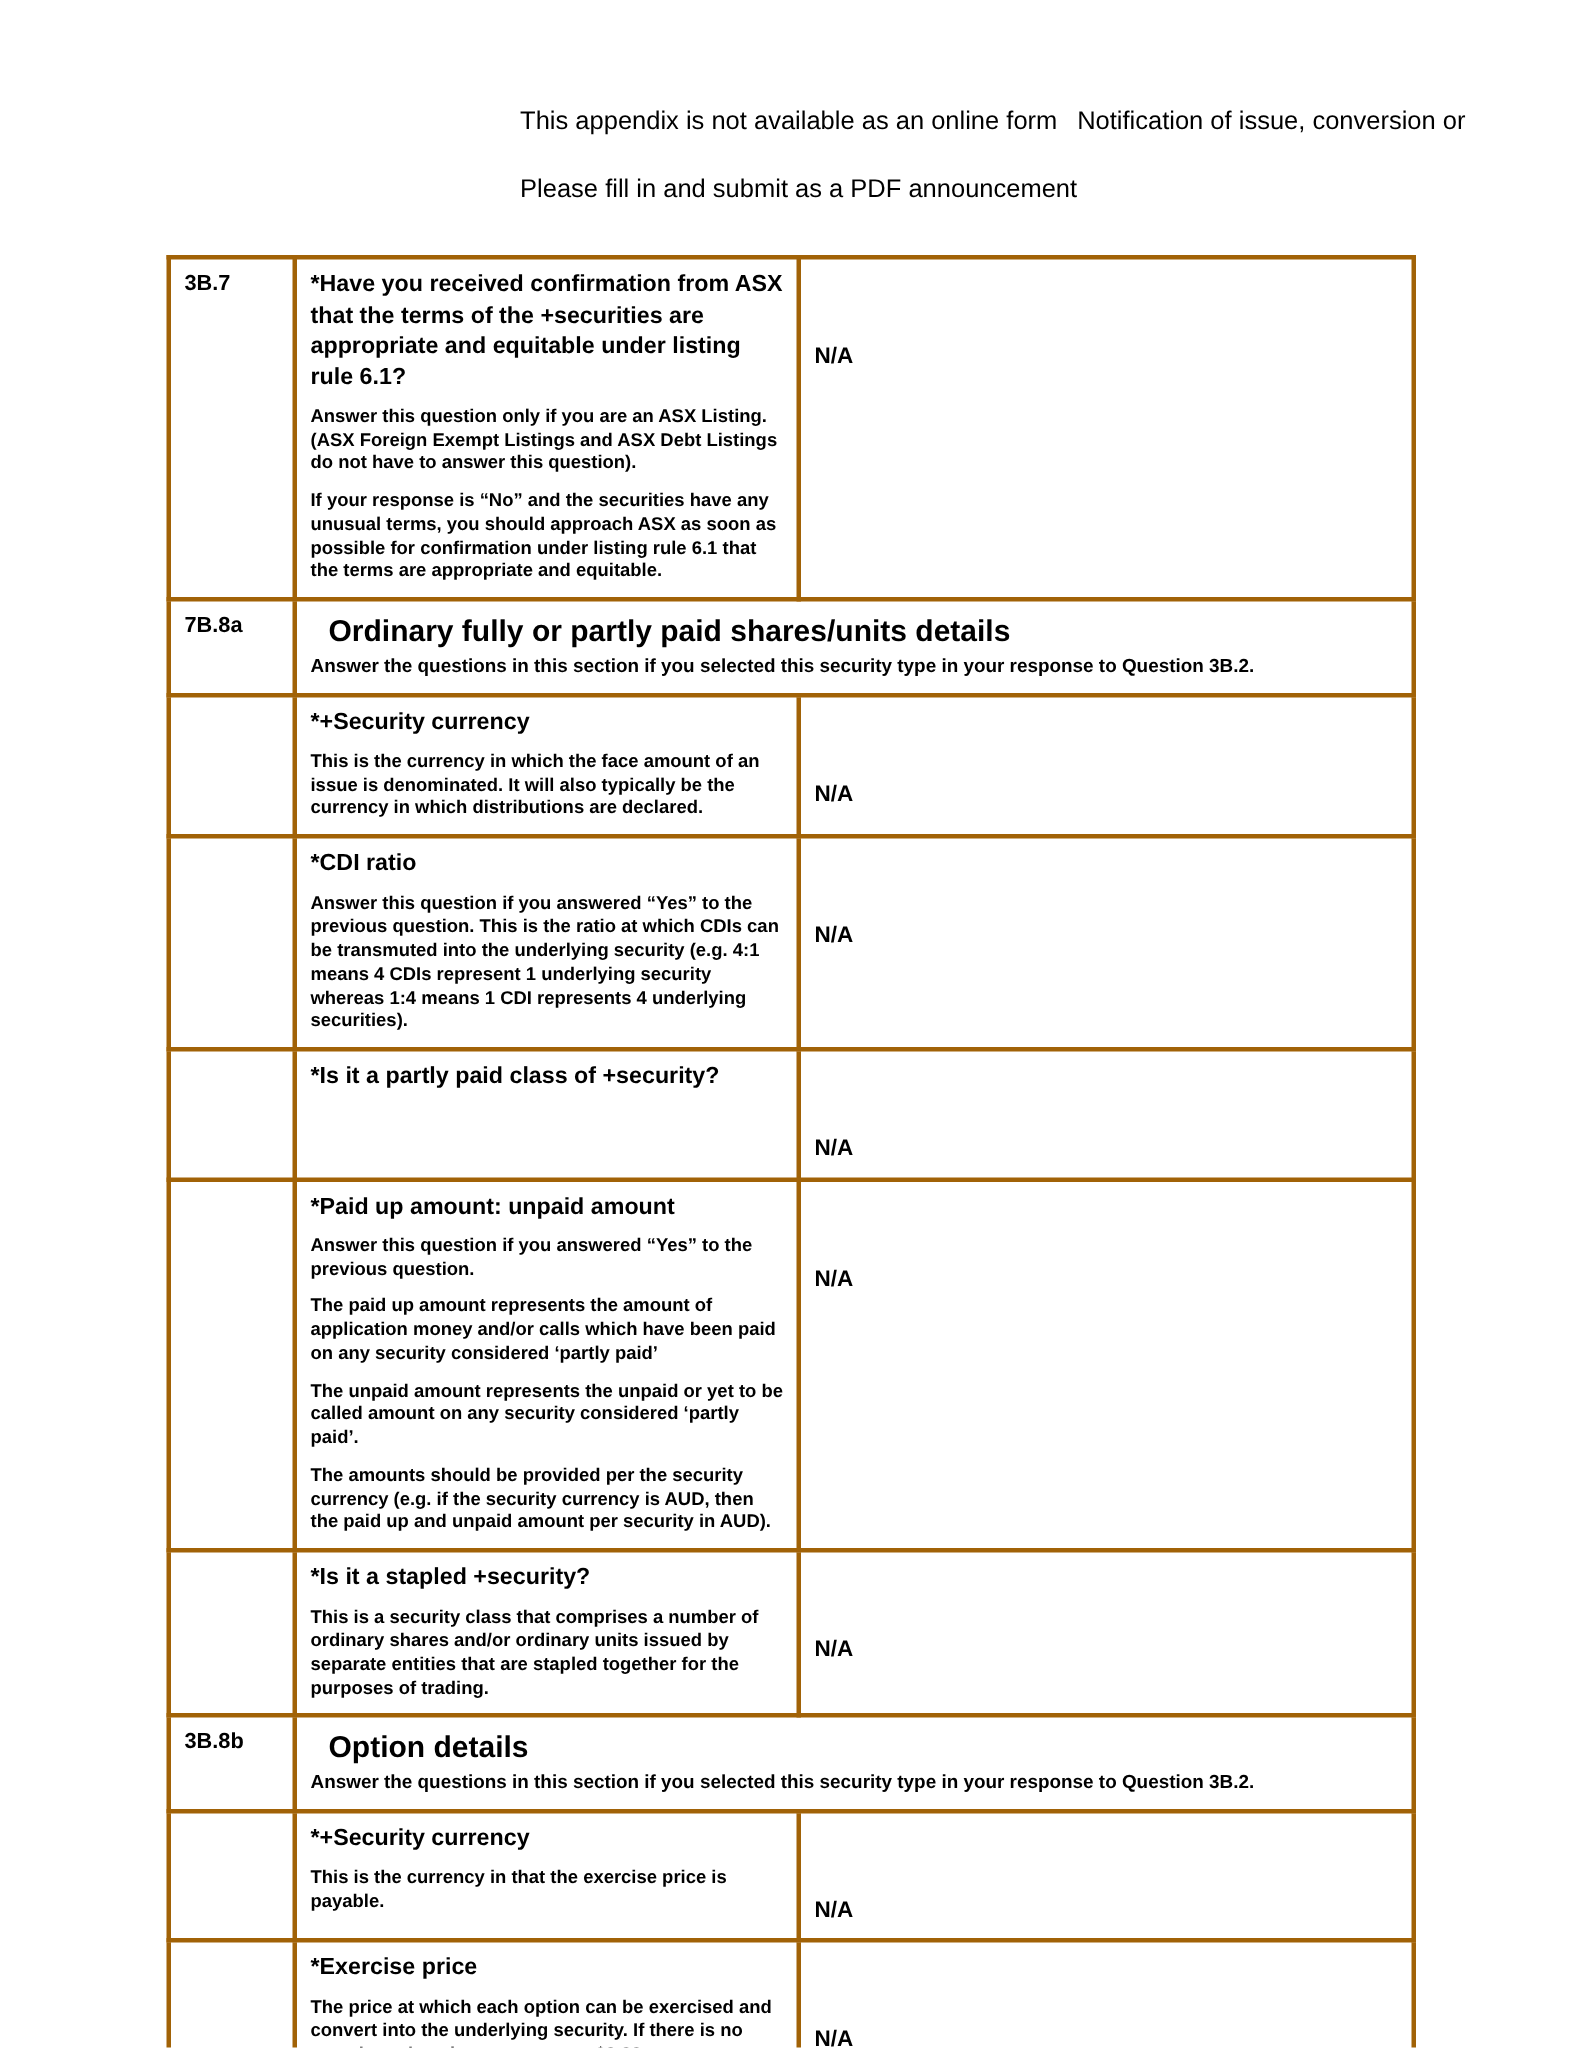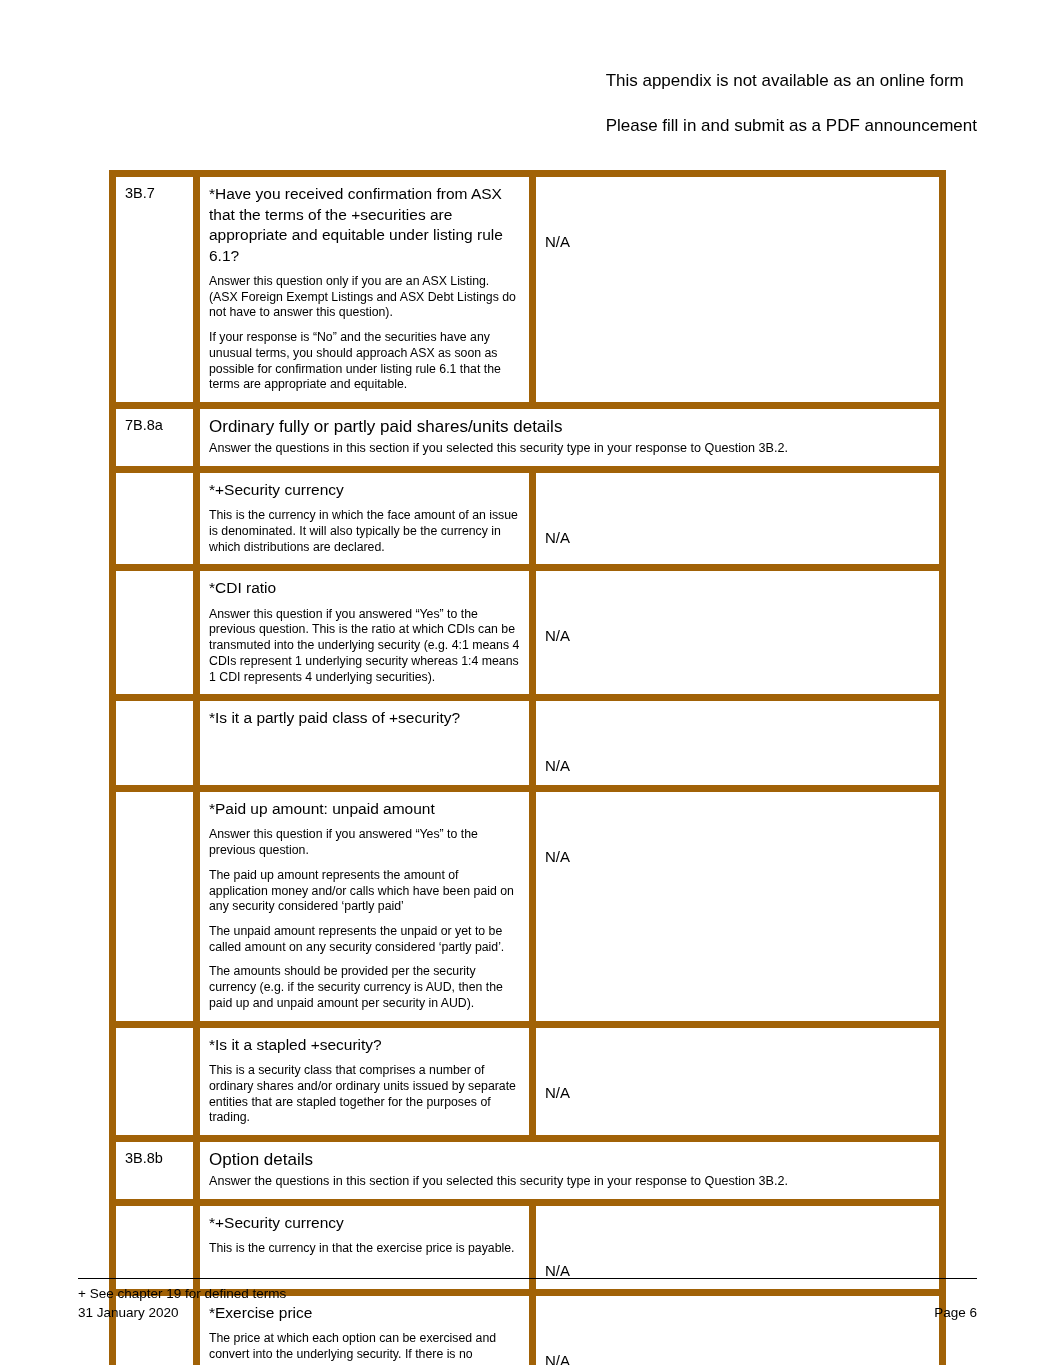--- a/index.html
+++ b/index.html
@@ -39,23 +39,24 @@
     white-space: pre-line;
   }
   
   table.form {
     border-collapse: collapse;
     width: 830px;
     table-layout: fixed;
     margin: 0 auto;
   }
   table.form td {
-    border: 7px solid #a16207;
+    border: 3px solid #a16207;
     vertical-align: top;
     padding: 7px 9px 9px 9px;
+    font-weight: bold;
   }
   col.c-num { width: 84px; }
   col.c-q   { width: 336px; }
   col.c-a   { width: 410px; }
 
   .num {
     font-size: 14.5px;
     line-height: 1.3;
   }
   .qtitle {
@@ -67,22 +68,23 @@
     line-height: 1.28;
     margin-top: 8px;
   }
   .qnote + .qnote { margin-top: 9px; }
   .answer {
     font-size: 15px;
     line-height: 1.3;
     margin-top: 48px;
   }
   .section-title {
-    font-size: 17px;
-    line-height: 1.3;
+    font-size: 20px;
+    line-height: 1.3;
+    margin-left: 12px;
   }
   .section-note {
     font-size: 12.6px;
     line-height: 1.3;
     margin-top: 2px;
   }
   
   .footer {
     position: absolute;
     left: 78px;
@@ -108,20 +110,21 @@
 <body>
 
 <div class="page">
 
   <div class="header">
     <div class="header-left">
       <div>This appendix is not available as an online form</div>
       <div>Please fill in and submit as a PDF announcement</div>
     </div>
     <div class="header-right">
+      <div>Notification of issue, conversion or</div>
     </div>
   </div>
 
   <table class="form">
     <colgroup>
       <col class="c-num">
       <col class="c-q">
       <col class="c-a">
     </colgroup>
     <tbody>
@@ -251,22 +254,14 @@
 
         </td>
         <td>
           <div class="answer">N/A</div>
         </td>
       </tr>
 
     </tbody>
   </table>
 
-  <div class="footer">
-    <div class="footer-rule"></div>
-    <div class="footer-defined">+ See chapter 19 for defined terms</div>
-    <div class="footer-line">
-      <span>31 January 2020</span>
-      <span>Page 6</span>
-    </div>
-  </div>
 
 </div>
 
 </body></html>

